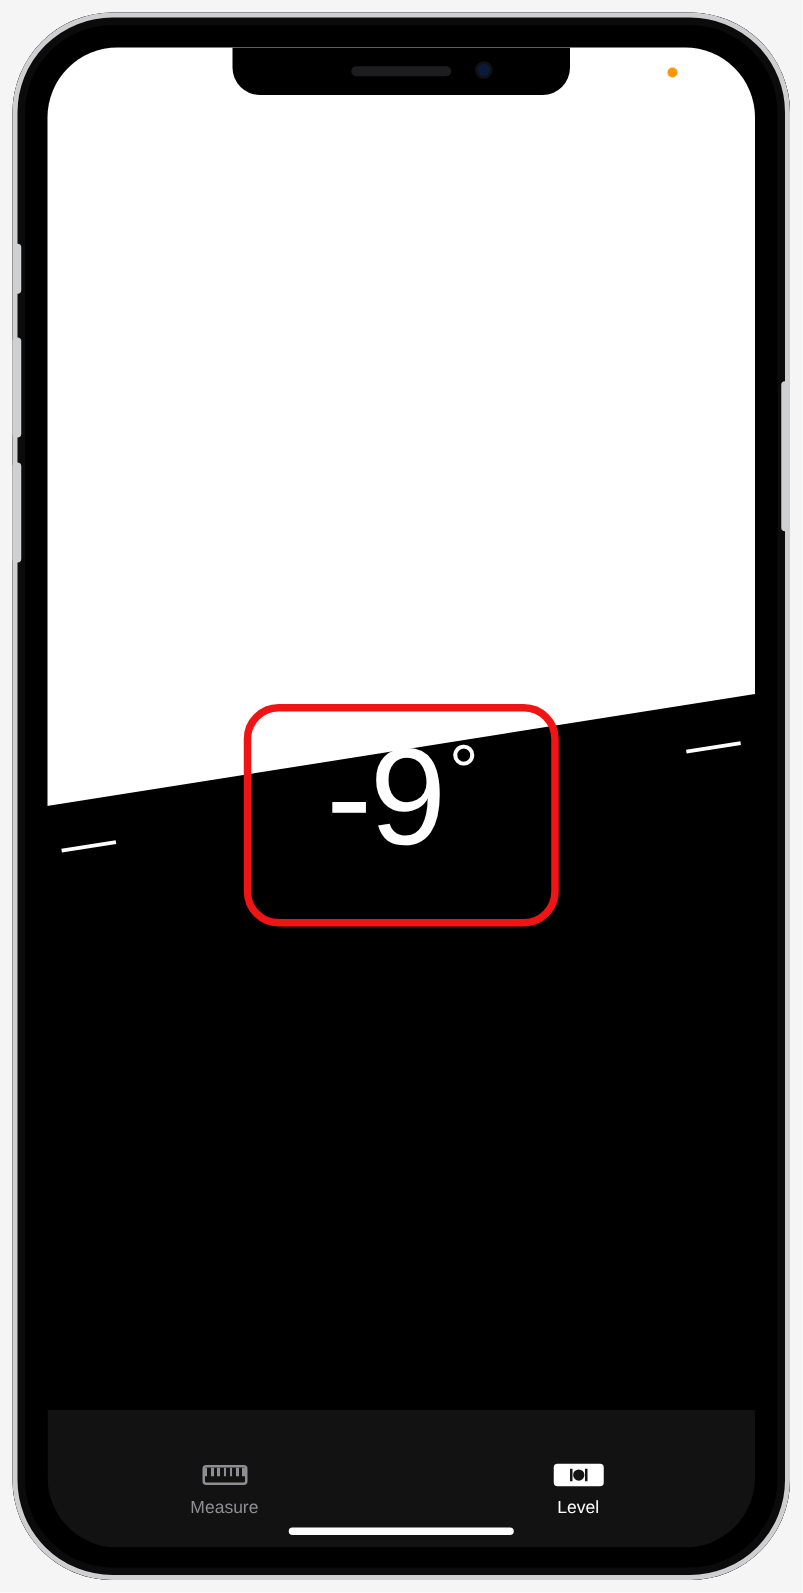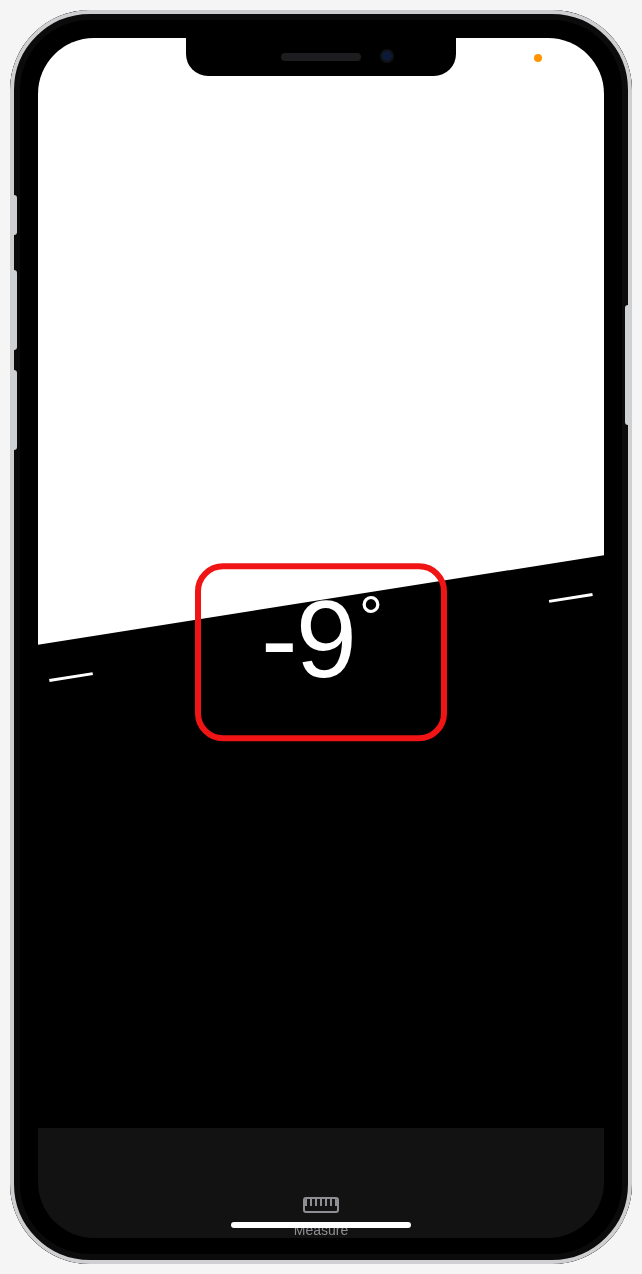--- a/index.html
+++ b/index.html
@@ -175,21 +175,21 @@
   
   .tabbar {
     position: absolute;
     left: 0;
     right: 0;
     bottom: 0;
     height: 110px;
     background: rgba(20,20,20,0.92);
     z-index: 50;
     display: flex;
-    align-items: flex-end;
+    align-items: center;
     padding-top: 14px;
   }
   .tab {
     flex: 1;
     display: flex;
     flex-direction: column;
     align-items: center;
     gap: 4px;
     font-size: 14px;
     color: #8e8e93;
@@ -305,17 +305,25 @@
 
     <div class="annotation" id="annot" style="border-color: rgb(240, 20, 20);"></div>
 
     <div class="tabbar">
       <div class="tab">
         <div class="tab-icon">
           <div class="ruler"></div>
         </div>
         <span>Measure</span>
       </div>
+      <div class="tab active">
+        <div class="tab-icon">
+          <div class="level-icon">
+              <span class="bubble"></span>
+            </div>
+        </div>
+        <span>Level</span>
+      </div>
     </div>
 
     <div class="home-indicator"></div>
   </div>
 </div>
 
 </body></html>

